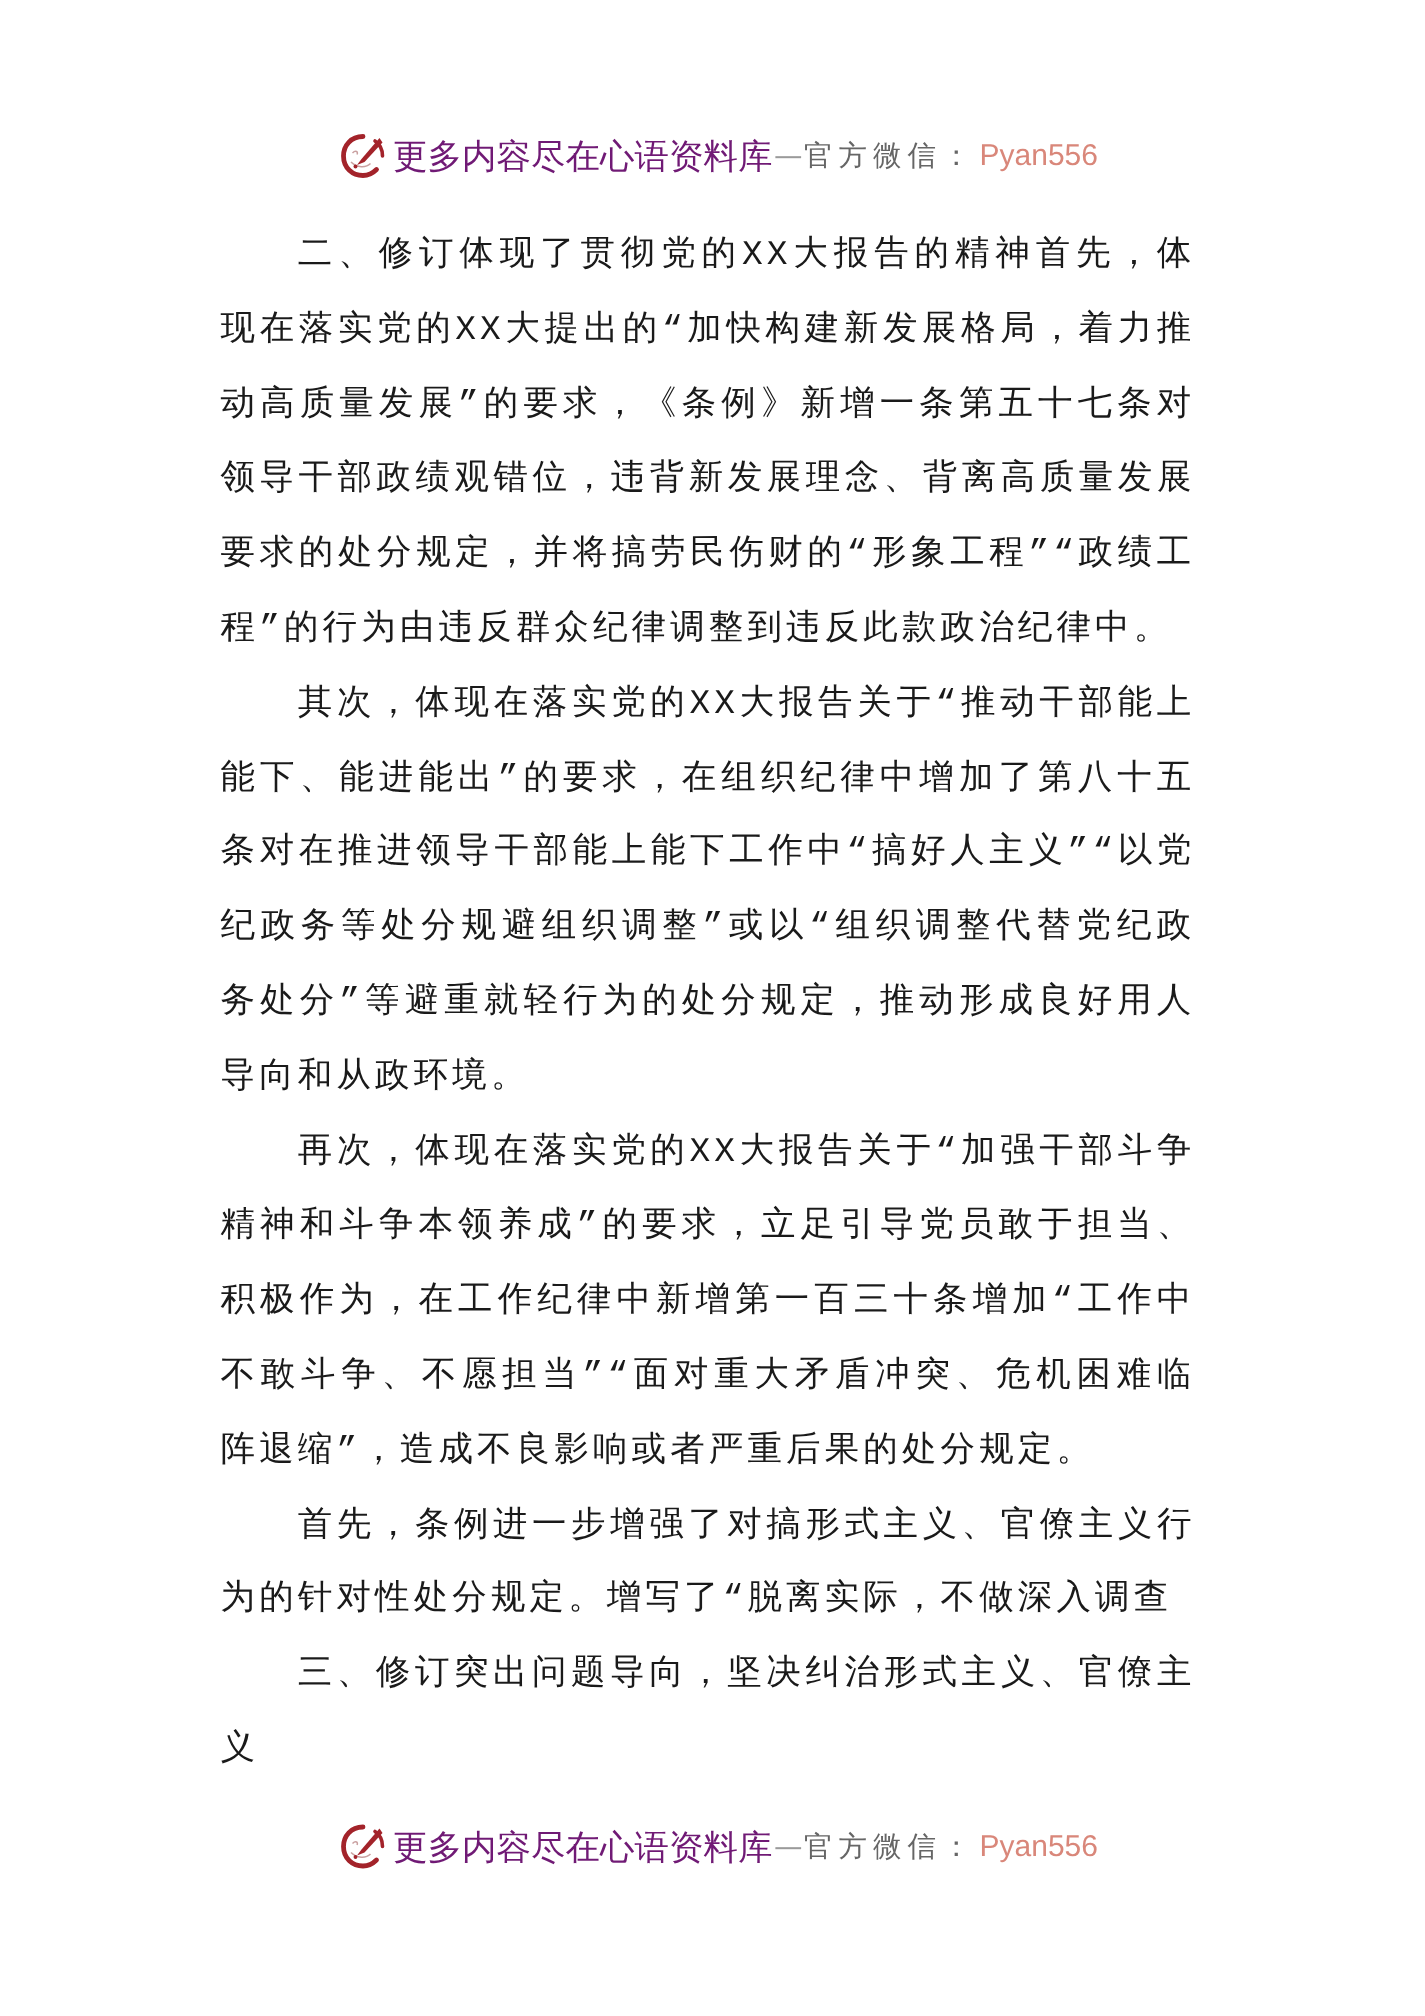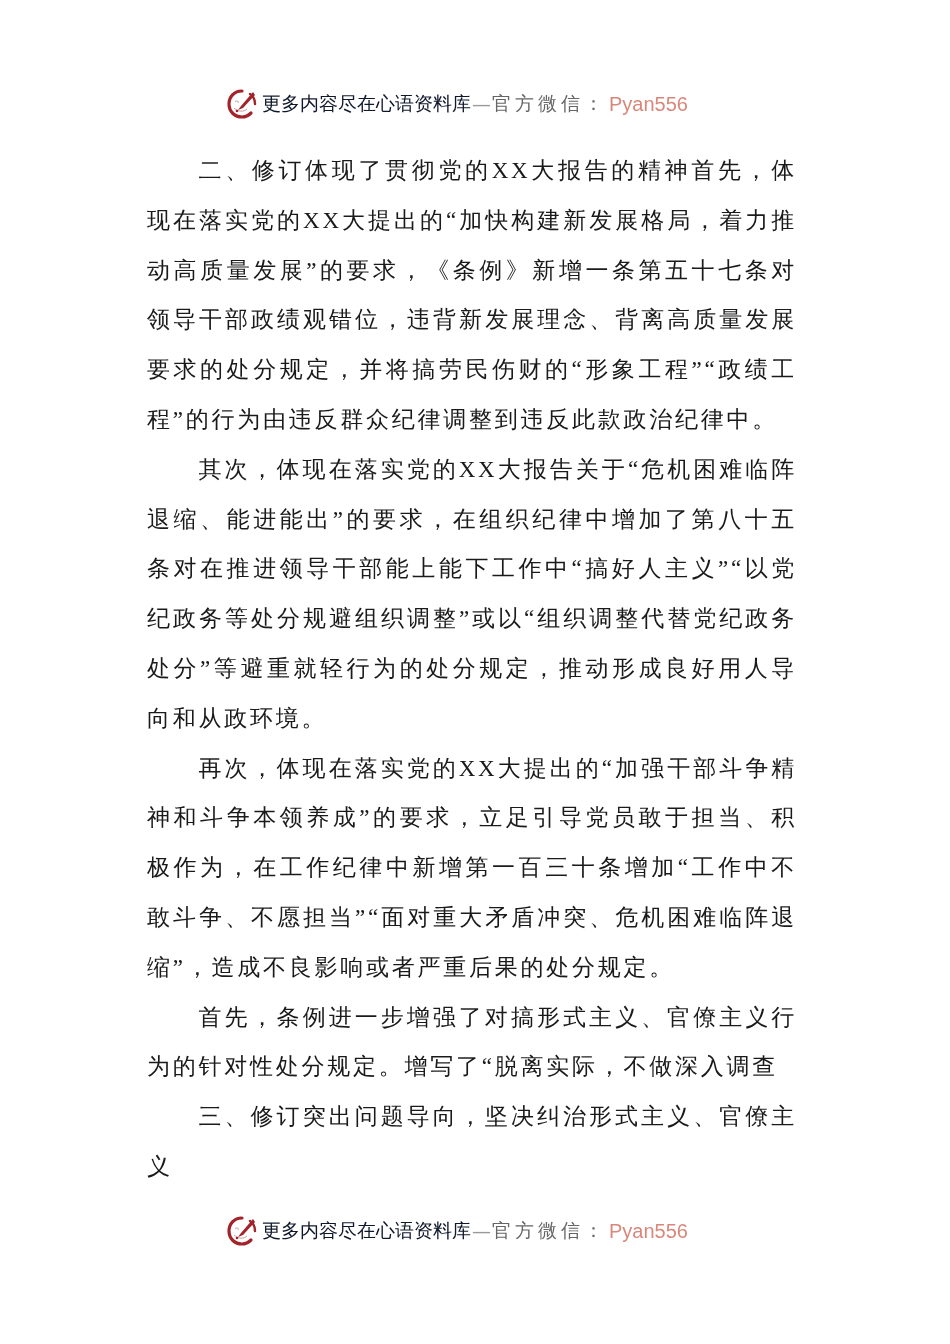--- a/index.html
+++ b/index.html
@@ -25,22 +25,22 @@
     .banner.top { top: 86px; }
     .banner.bottom { top: 1213px; }
     .logo {
       width: 32px;
       height: 32px;
       margin-right: 4px;
       flex: 0 0 auto;
     }
     .banner-main {
       font-family: Liberation Sans, sans-serif;
-      font-size: 19px;
-      color: #0f172a;
+      font-size: 23px;
+      color: #701a75;
       letter-spacing: 0px;
     }
     .banner-dash {
       font-family: "DejaVu Sans", sans-serif;
       font-size: 19px;
       color: #9a9a9a;
       margin: 0 1px;
     }
     .banner-wechat {
       font-family: Liberation Sans, sans-serif;
@@ -56,21 +56,21 @@
     }
 
     .content {
       position: absolute;
       left: 147px;
       top: 146px;
       width: 650px;
     }
     .para {
       margin: 0;
-      font-family: Liberation Serif, serif;
+      font-family: Liberation Mono, monospace;
       font-size: 23px;
       line-height: 49.8px;
       letter-spacing: 2.75px;
       color: #1a1a1a;
       text-align: justify;
       text-indent: 51.5px;
       word-break: break-all;
     }
   </style>
 </head>
@@ -86,22 +86,22 @@
     <circle cx="11" cy="23" r="1.3" fill="#a3232a"></circle>
   </svg>
   <span class="banner-main">更多内容尽在心语资料库</span>
   <span class="banner-dash">—</span>
   <span class="banner-wechat">官方微信：</span>
   <span class="banner-id">Pyan556</span>
 </div>
 
 <div class="content">
   <p class="para">二、修订体现了贯彻党的XX大报告的精神首先，体现在落实党的XX大提出的“加快构建新发展格局，着力推动高质量发展”的要求，《条例》新增一条第五十七条对领导干部政绩观错位，违背新发展理念、背离高质量发展要求的处分规定，并将搞劳民伤财的“形象工程”“政绩工程”的行为由违反群众纪律调整到违反此款政治纪律中。</p>
-  <p class="para">其次，体现在落实党的XX大报告关于“危机困难临阵退缩、能进能出”的要求，在组织纪律中增加了第八十五条对在推进领导干部能上能下工作中“搞好人主义”“以党纪政务等处分规避组织调整”或以“组织调整代替党纪政务处分”等避重就轻行为的处分规定，推动形成良好用人导向和从政环境。</p>
-  <p class="para">再次，体现在落实党的XX大提出的“加强干部斗争精神和斗争本领养成”的要求，立足引导党员敢于担当、积极作为，在工作纪律中新增第一百三十条增加“工作中不敢斗争、不愿担当”“面对重大矛盾冲突、危机困难临阵退缩”，造成不良影响或者严重后果的处分规定。</p>
+  <p class="para">其次，体现在落实党的XX大报告关于“推动干部能上能下、能进能出”的要求，在组织纪律中增加了第八十五条对在推进领导干部能上能下工作中“搞好人主义”“以党纪政务等处分规避组织调整”或以“组织调整代替党纪政务处分”等避重就轻行为的处分规定，推动形成良好用人导向和从政环境。</p>
+  <p class="para">再次，体现在落实党的XX大报告关于“加强干部斗争精神和斗争本领养成”的要求，立足引导党员敢于担当、积极作为，在工作纪律中新增第一百三十条增加“工作中不敢斗争、不愿担当”“面对重大矛盾冲突、危机困难临阵退缩”，造成不良影响或者严重后果的处分规定。</p>
   <p class="para">首先，条例进一步增强了对搞形式主义、官僚主义行为的针对性处分规定。增写了“脱离实际，不做深入调查</p>
   <p class="para">三、修订突出问题导向，坚决纠治形式主义、官僚主义</p>
 </div>
 
 <div class="banner bottom">
   <svg class="logo" viewBox="0 0 32 32">
     <path d="M16 3 C8 3 3 9 3 16 C3 24 9 29 16 29 C20 29 23 27 25 25" fill="none" stroke="#a3232a" stroke-width="3.2" stroke-linecap="round"></path>
     <path d="M24 6 C27 8 29 12 29 16" fill="none" stroke="#a3232a" stroke-width="2.4" stroke-linecap="round"></path>
     <path d="M27 4 L15 18 L12 22 L17 20 L29 7 Z" fill="#a3232a"></path>
     <path d="M9 14 C11 12 13 13 12 15" fill="none" stroke="#c9a0a0" stroke-width="1"></path>

